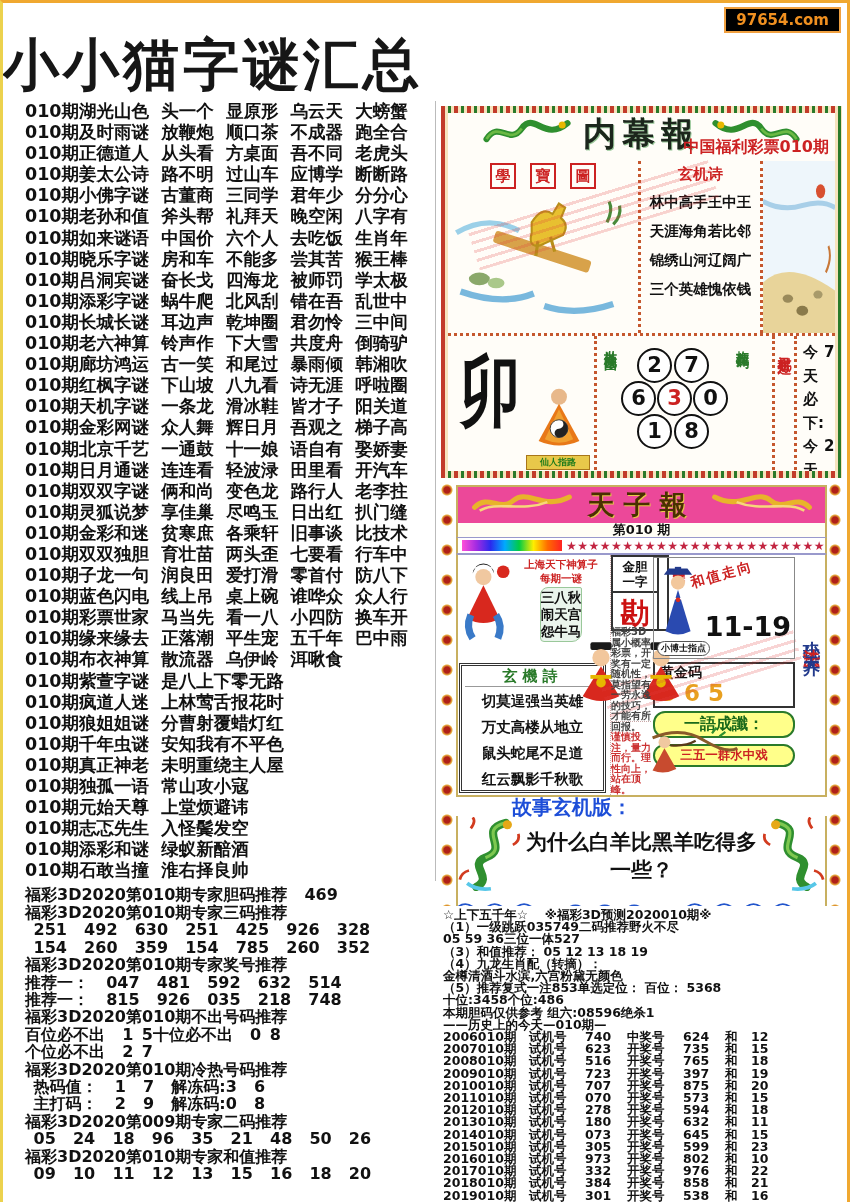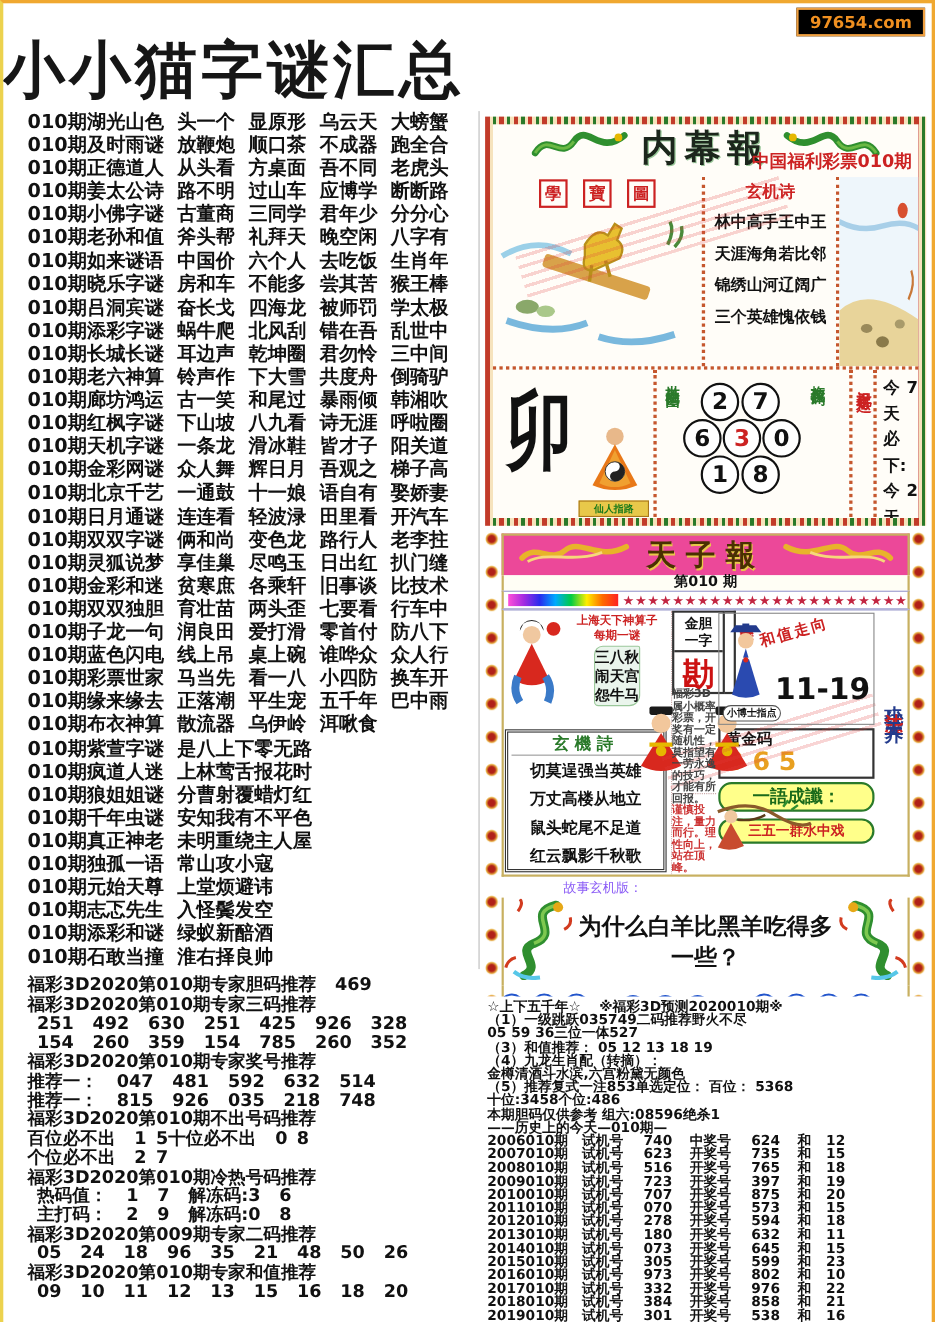--- a/index.html
+++ b/index.html
@@ -63,21 +63,21 @@
         background:linear-gradient(90deg,#ff4fd8,#a32be2,#2a2aee,#00aaff,#00cc44,#ffee00,#ff6a00,#ff2222);}
   .stars{flex:1;color:#c22440;font-size:12px;letter-spacing:.5px;overflow:hidden;white-space:nowrap;font-weight:700;}
   .tz-content{display:flex;height:240px;border:2px solid #c8b060;border-top:1px solid #99c;position:relative;padding-right:28px;overflow:hidden;}
   .tz-side{position:absolute;right:1px;top:4px;width:26px;height:160px;writing-mode:vertical-rl;text-orientation:upright;text-align:center;}
   .tz-side span{font-size:17px;font-weight:900;color:#223a8c;letter-spacing:4px;}
   .tz-side span:nth-of-type(3),.tz-side span:nth-of-type(4){color:#c22;}
   .col-left{width:152px;flex:none;display:flex;flex-direction:column;border-right:1px dotted #caa;}
   .lady-block{height:102px;display:flex;padding:2px;}
   .lady-right{flex:1;text-align:center;min-width:0;}
   .red-small{color:#c22;font-size:10.5px;font-weight:700;line-height:14px;white-space:nowrap;}
-  .scroll-box{margin-top:2px;background:#eaf5ec;border:1px solid #9ac89a;border-radius:8px 2px 10px 4px;padding:1px 0;display:inline-block;font-family:Liberation Serif, serif;}
+  .scroll-box{margin-top:2px;background:#eaf5ec;border:1px solid #9ac89a;border-radius:8px 2px 10px 4px;padding:1px 0;display:inline-block;}
   .scroll-line{font-size:13.5px;font-weight:800;line-height:17px;text-align:left;}
   .xuanji2{flex:1;margin:2px 4px 2px 1px;border:3px double #333;padding:1px 3px;text-align:center;overflow:hidden;}
   .xj2-title{color:#2a7a2a;font-weight:800;font-size:15px;letter-spacing:5px;border-bottom:1px solid #999;margin-bottom:1px;}
   .xj2-line{font-size:14.5px;font-weight:700;line-height:26px;white-space:nowrap;}
   .col-mid{flex:1;display:flex;flex-direction:column;min-width:0;}
   .dream-row{display:flex;height:76px;flex:none;}
   .jindan{width:48px;flex:none;border:2px solid #333;text-align:center;display:flex;flex-direction:column;box-sizing:border-box;}
   .jindan-label{font-size:12.5px;font-weight:800;line-height:15px;padding:2px 9px;border-bottom:2px solid #333;}
   .jindan-char{flex:1;color:#c11;font-size:29px;font-weight:900;line-height:40px;}
   .dream-text{flex:1;border:2px solid #333;border-left:none;padding:3px 4px;display:flex;flex-direction:column;justify-content:space-between;min-width:0;}
@@ -92,21 +92,21 @@
   .hezhi{height:100px;flex:none;border:1px solid #888;position:relative;overflow:hidden;}
   .hz-label{position:absolute;left:36px;top:8px;color:#c22;font-weight:800;font-size:14px;transform:rotate(-16deg);letter-spacing:2px;white-space:nowrap;}
   .hz-value{position:absolute;right:3px;bottom:16px;font-size:27px;font-weight:800;}
   .hz-boshi{position:absolute;left:3px;bottom:2px;font-size:9px;border:1px solid #555;border-radius:8px;padding:0 3px;font-weight:700;background:#fff;}
   .goldbox{border:2px solid #333;padding:0 5px;height:46px;flex:none;box-sizing:border-box;}
   .gold-label{font-size:14px;font-weight:800;line-height:17px;}
   .gold-value{font-size:23px;font-weight:900;color:#e8a020;letter-spacing:8px;line-height:24px;}
   .pill{background:#ffff8a;border:2px solid #2a7a2a;border-radius:12px;text-align:center;font-weight:800;padding:1px 2px;}
   .pill-label{color:#1a6a1a;font-size:16px;}
   .pill-value{color:#c22;font-size:12.5px;margin-top:3px;white-space:nowrap;}
-  .story-label{color:#8b5cf6;font-weight:400;font-size:12px;margin:2px 0 0 56px;line-height:17px;}
+  .story-label{color:#1d4ed8;font-weight:700;font-size:20px;margin:2px 0 0 56px;line-height:17px;}
   .story{display:flex;align-items:center;height:80px;border-left:2px solid #c8b060;border-right:2px solid #c8b060;overflow:hidden;}
   .story-q{flex:1;text-align:center;font-size:21px;font-weight:800;}
   .waves{height:15px;border:2px solid #c8b060;border-top:none;box-sizing:border-box;}
   .br-block{margin-top:3px;padding-left:2px;}
   .br-line{font-size:12.5px;font-weight:700;line-height:12.2px;white-space:pre;}
   .hist-row{display:flex;line-height:12.2px;font-size:12.5px;font-weight:700;white-space:nowrap;}
   .hist-row span{display:inline-block;}
   .hc0{width:86px;}.hc1{width:56px;}.hc2{width:42px;}.hc3{width:56px;}.hc4{width:42px;}.hc5{width:26px;}.hc6{width:26px;}
   ul{list-style:none;margin:0;padding:0;}
 </style>

